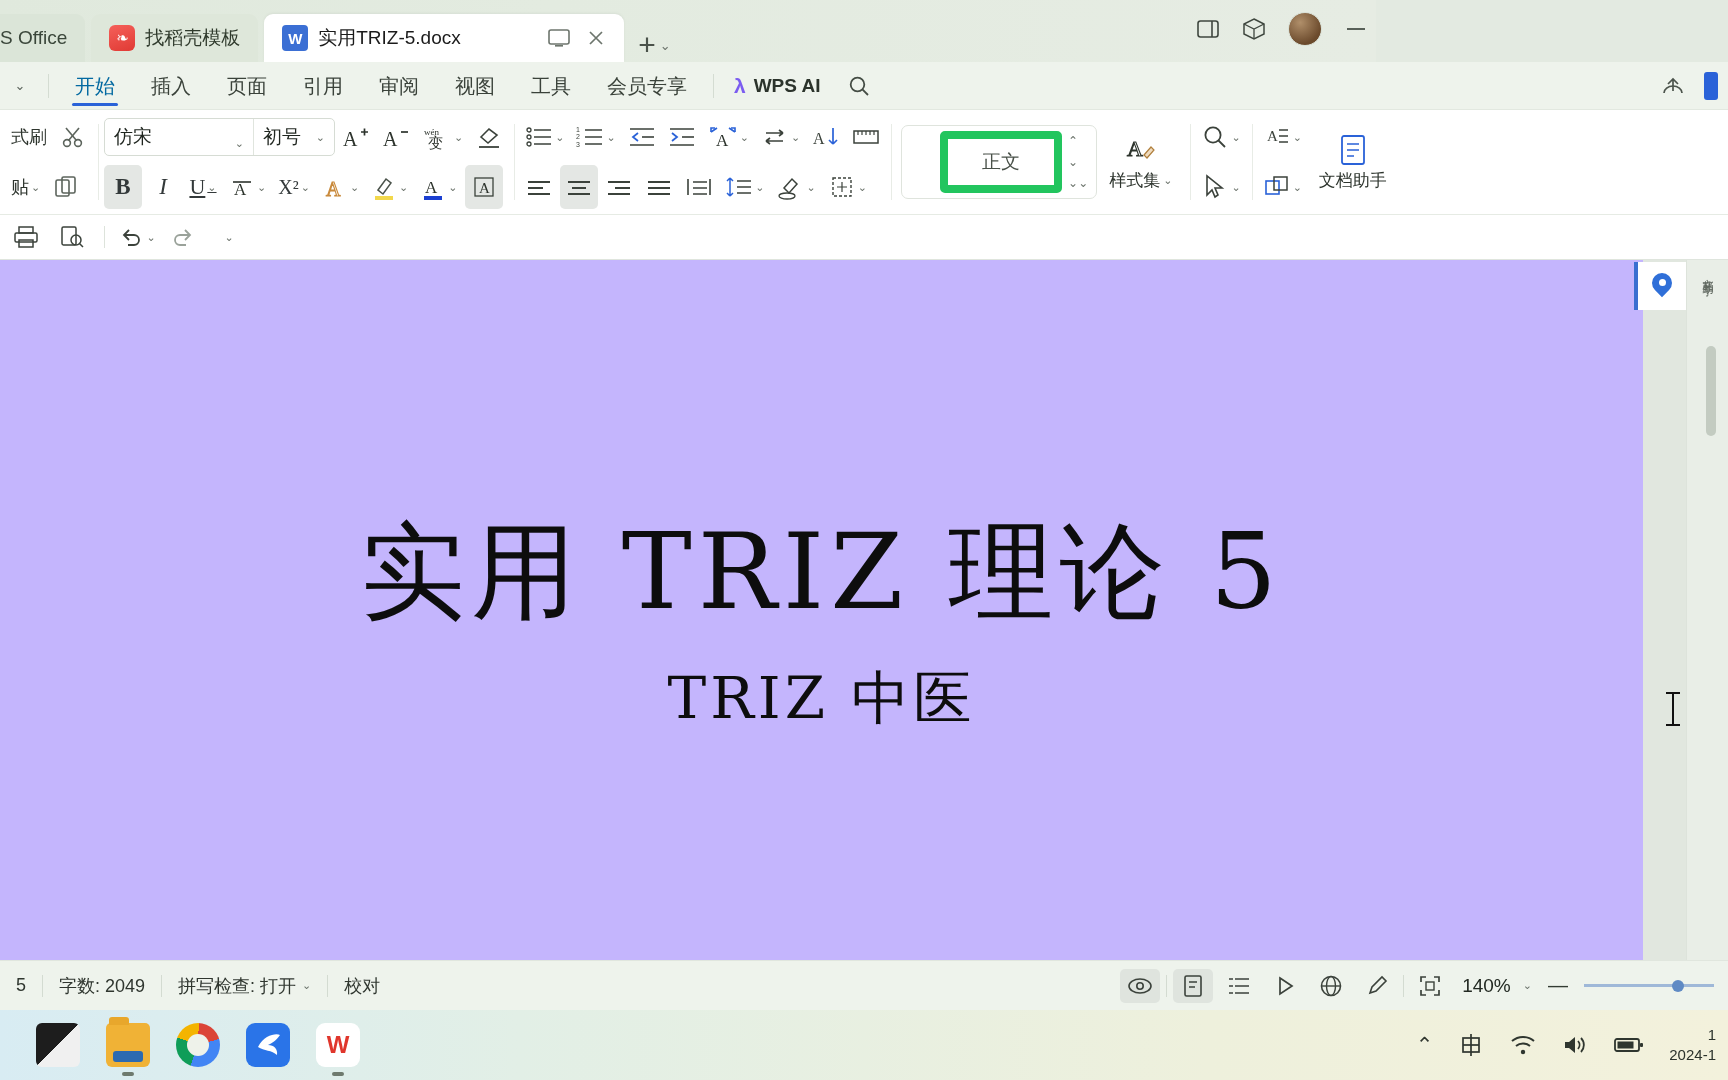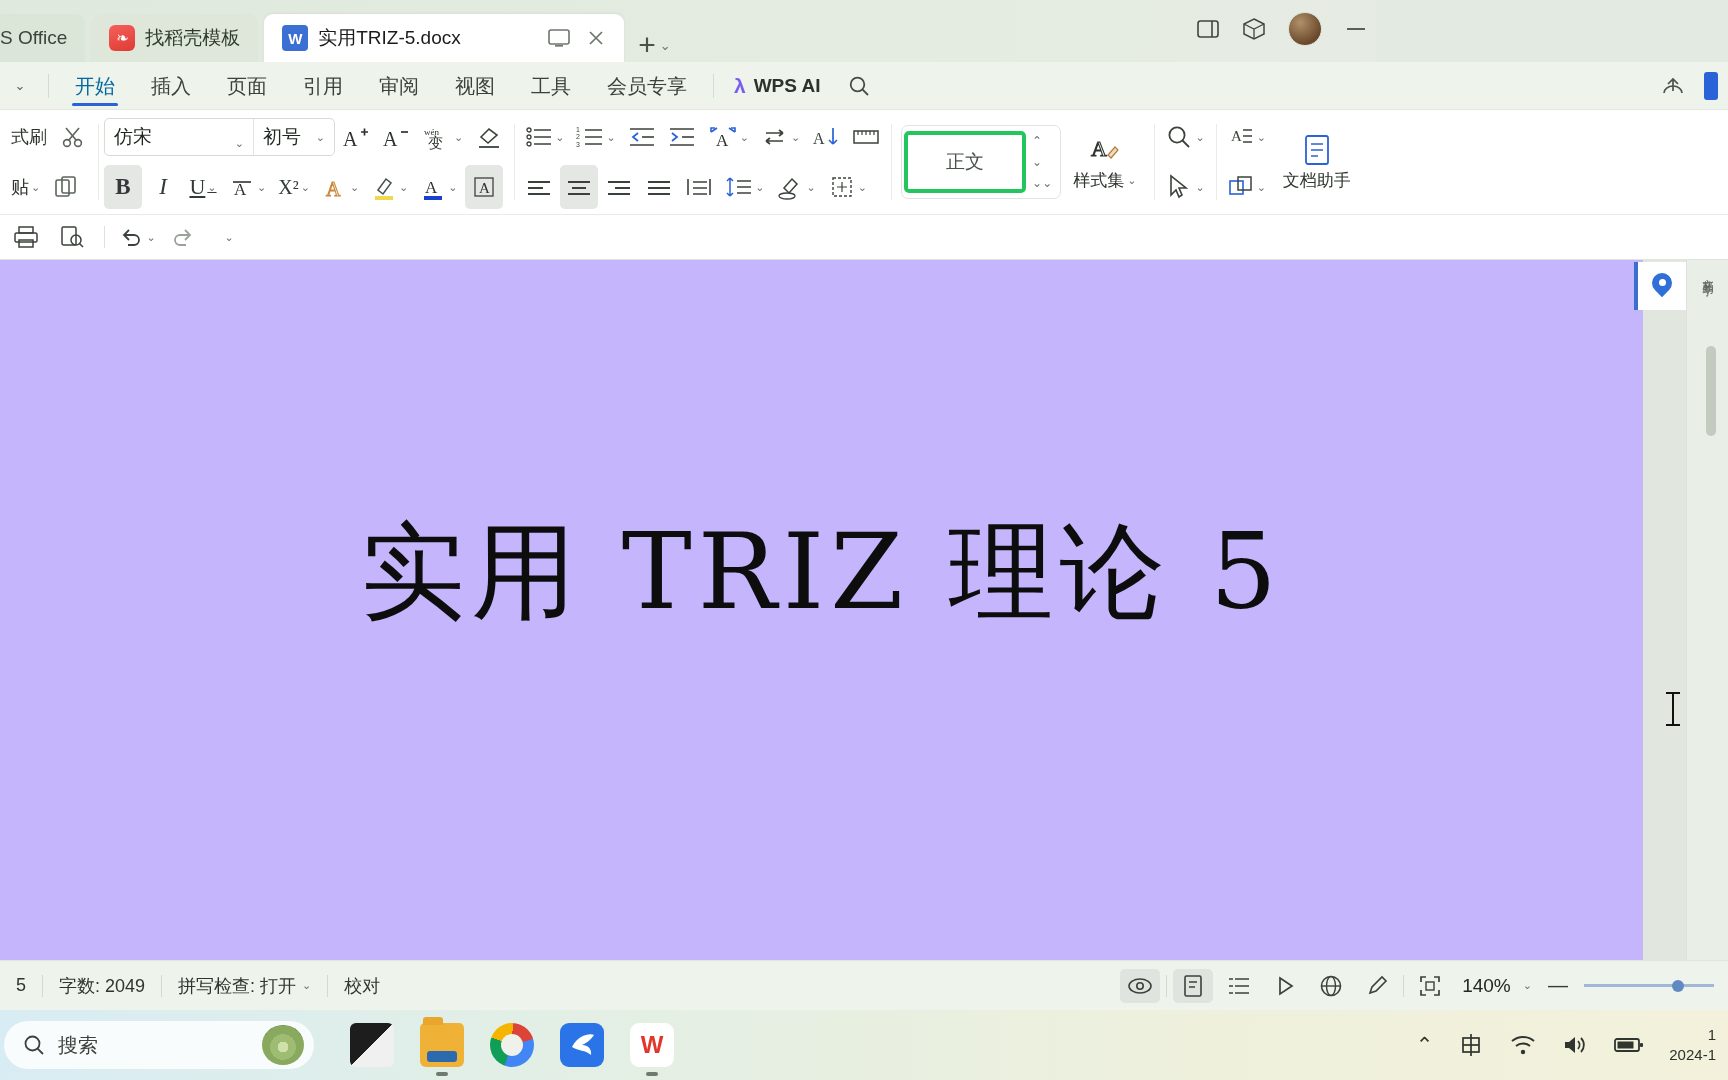--- a/index.html
+++ b/index.html
@@ -111,21 +111,21 @@
 
   
   .stylegal{
     display:flex; align-items:center; height:74px; margin-left:4px;
     border:1px solid #dfe4dd; border-radius:7px; background:#fff; padding:0 2px;
   }
   .stylecard{
     width:122px; height:62px; display:flex; align-items:center;
     justify-content:center; border-radius:5px; background:#fff;
   }
-  .stylecard.sel{ border:4px solid #22c55e; }
+  .stylecard.sel{ border:8px solid #22c55e;margin-left:36px; }
   .sc-zhengwen{ font-size:19px; color:#4a524a;}
   .sc-biaoti{ font-size:32px; color:#111; font-weight:600; letter-spacing:1px;}
   .galarrows{ display:flex; flex-direction:column; justify-content:space-between;
               height:60px; padding:2px 6px; color:#6e766e; font-size:12px;}
 
   .bigbtn{ display:flex; flex-direction:column; align-items:center;
            justify-content:center; gap:2px; padding:0 12px; height:80px;}
   .bigbtn .lbl{ font-size:17px; color:#2e352e; display:flex; align-items:center; gap:3px;}
 
   
@@ -691,20 +691,21 @@
         </svg>
     </div>
     <div class="qbtn">
       <span class="caret">⌄</span>
     </div>
   </div>
 
   <div class="docarea">
     <div class="page">
       <div class="doc-title">实用 TRIZ 理论 5</div>
+      <div class="doc-sub">TRIZ 中医</div>
     </div>
     <div class="caret-i"></div>
     <div class="rail">
       <div class="scrollthumb"></div>
       <div class="railtxt">文档助手</div>
     </div>
     <div class="railcard">
       <span class="pin">
         <span class="body"></span>
           <span class="dot"></span>
@@ -771,30 +772,20 @@
       <span class="caret">⌄</span>
       <div class="sbicon">—</div>
       <div class="slider">
         <span class="track"></span>
         <span class="knob"></span>
       </div>
     </div>
   </div>
 
   <div class="taskbar">
-    <div class="searchpill">
-      <span>
-        <svg class="svgi" width="24" height="24" viewBox="0 0 24 24">
-            <circle cx="10.5" cy="10.5" r="7" fill="none" stroke="#3b423b" stroke-width="1.8"></circle>
-            <line x1="15.6" y1="15.6" x2="21" y2="21" stroke="#3b423b" stroke-width="1.8"></line>
-          </svg>
-      </span>
-      <span class="txt">搜索</span>
-      <span class="succulent"></span>
-    </div>
 
     <div class="tb-icons">
       <div class="tbi ico-task"></div>
       <div class="tbi ico-folder">
           <span class="dot"></span>
         </div>
       <div class="tbi ico-edge"></div>
       <div class="tbi ico-wps-blue">
         <svg class="svgi" width="44" height="44" viewBox="0 0 44 44">
             <path d="M12 24 C18 12, 30 10, 34 12 C30 18, 26 20, 22 22 C28 22, 32 26, 31 32 C26 27, 18 28, 12 24 Z" fill="#fff"></path>

